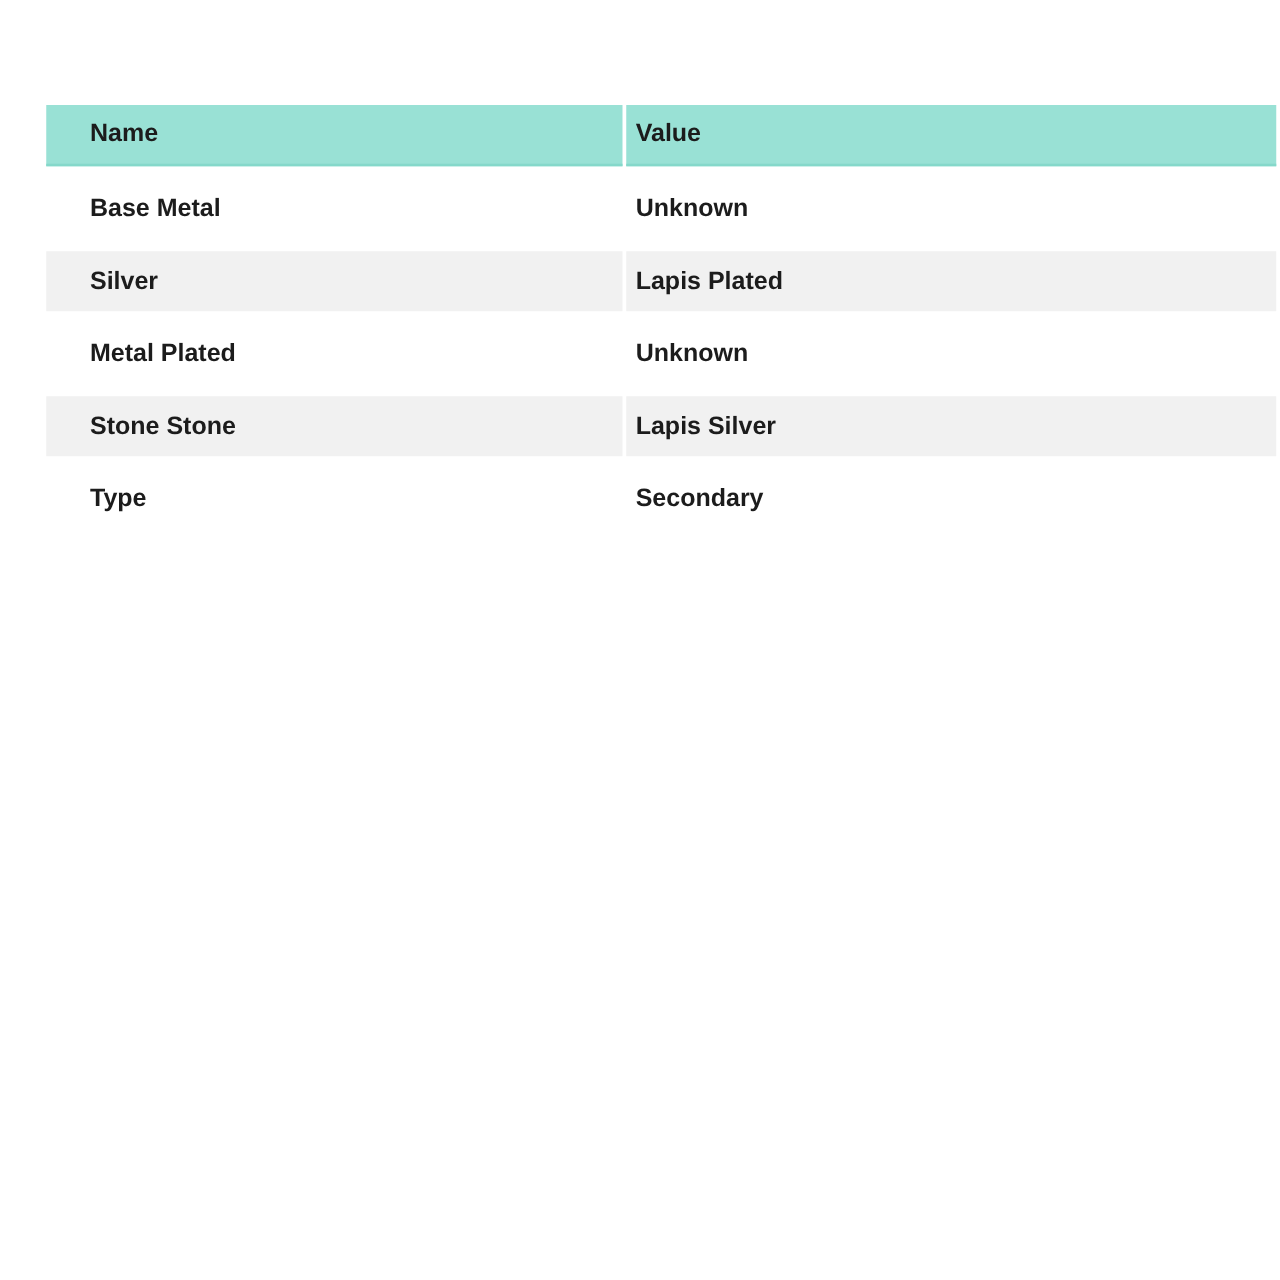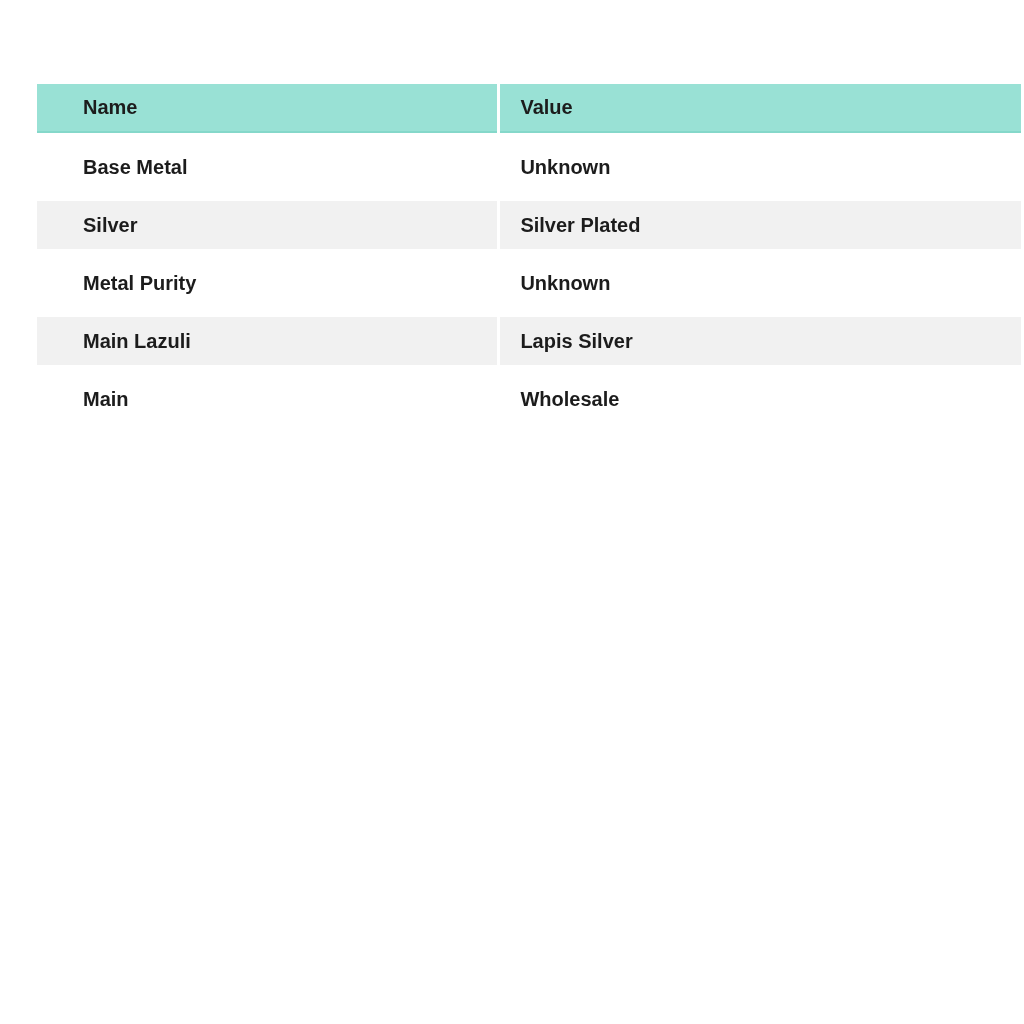--- a/index.html
+++ b/index.html
@@ -38,22 +38,22 @@
     height: 49px;
     background: var(--header-bg, #99e1d5);
     border-bottom: 2px solid var(--header-border, #85d8ca);
     font-weight: 600;
   }
   .spec-table td {
     height: 48px;
     background: #ffffff;
     font-weight: 700;
   }
-  .spec-table .col-name  { width: 486px; padding-left: 46px; }
-  .spec-table .col-value { width: 553px; padding-left: 20px; }
+  .spec-table .col-name  { width: 486px; padding-left: 35px; }
+  .spec-table .col-value { width: 553px; padding-left: 8px; }
   .spec-table tbody tr:nth-child(even) td {
     background: var(--stripe-bg, #f1f1f1);
   }
 </style>
 </head>
 <body>
 
 <div class="page">
   <table class="spec-table">
     <thead>
@@ -62,29 +62,29 @@
         <th class="col-value">Value</th>
       </tr>
     </thead>
     <tbody>
       <tr>
         <td class="col-name">Base Metal</td>
         <td class="col-value">Unknown</td>
       </tr>
       <tr>
         <td class="col-name">Silver</td>
-        <td class="col-value">Silver Plated</td>
+        <td class="col-value">Lapis Plated</td>
       </tr>
       <tr>
-        <td class="col-name">Metal Purity</td>
+        <td class="col-name">Metal Plated</td>
         <td class="col-value">Unknown</td>
       </tr>
       <tr>
-        <td class="col-name">Main Lazuli</td>
+        <td class="col-name">Stone Stone</td>
         <td class="col-value">Lapis Silver</td>
       </tr>
       <tr>
-        <td class="col-name">Main</td>
-        <td class="col-value">Wholesale</td>
+        <td class="col-name">Type</td>
+        <td class="col-value">Secondary</td>
       </tr>
     </tbody>
   </table>
 </div>
 
 </body></html>

